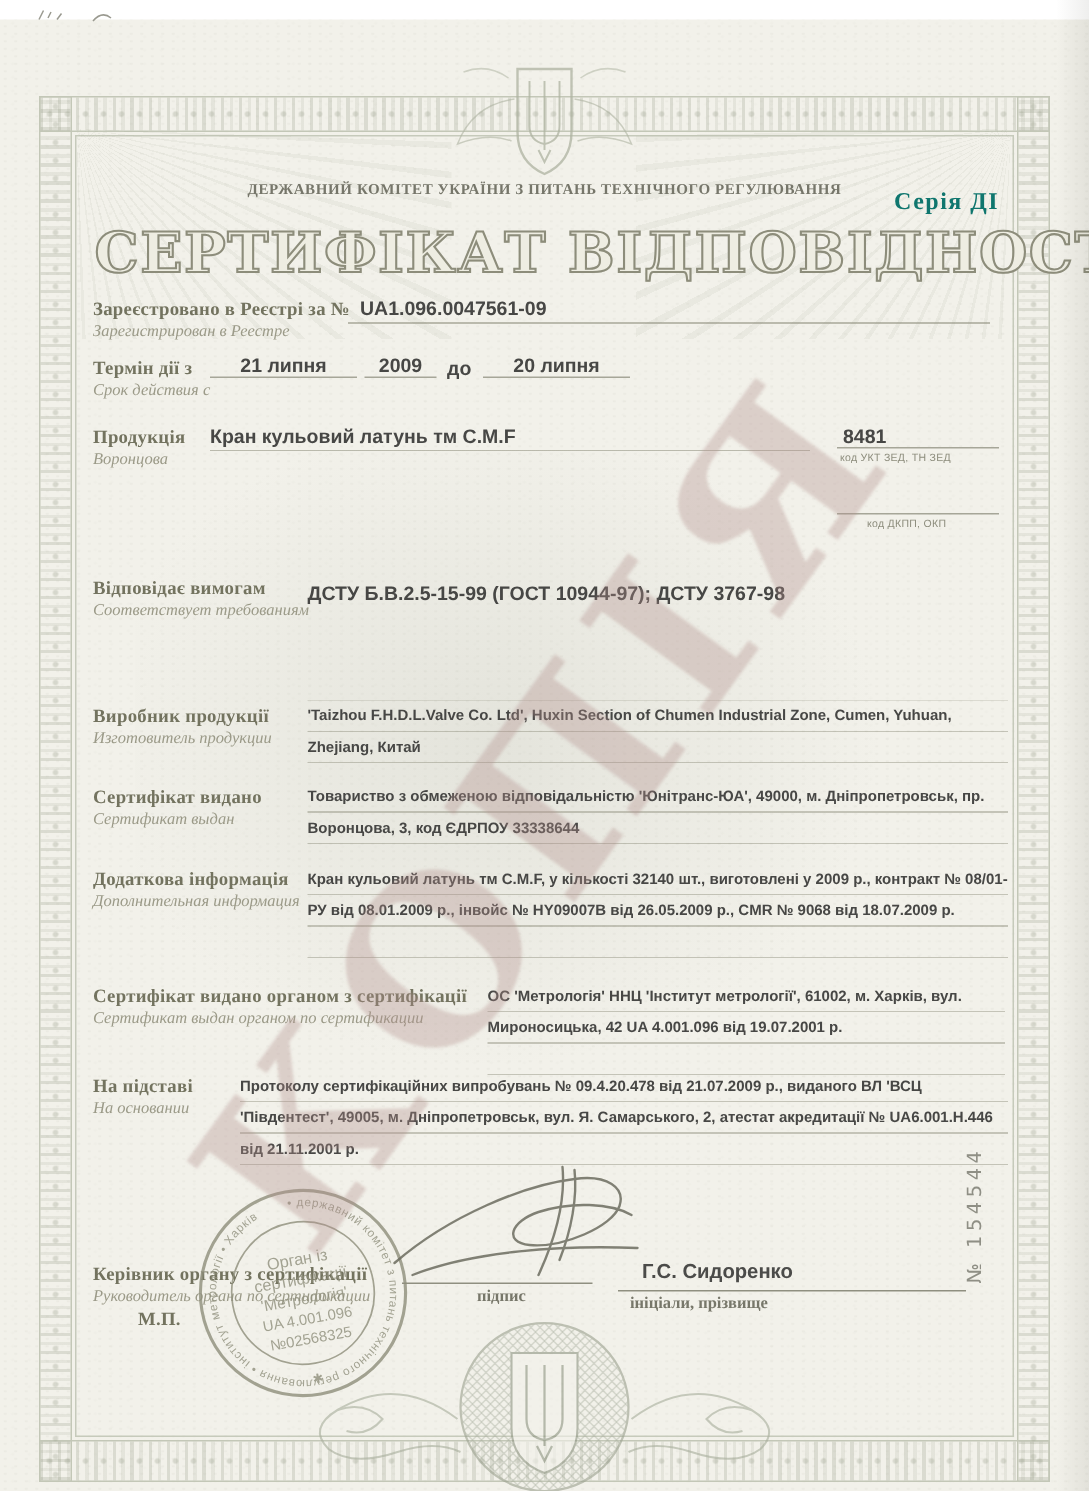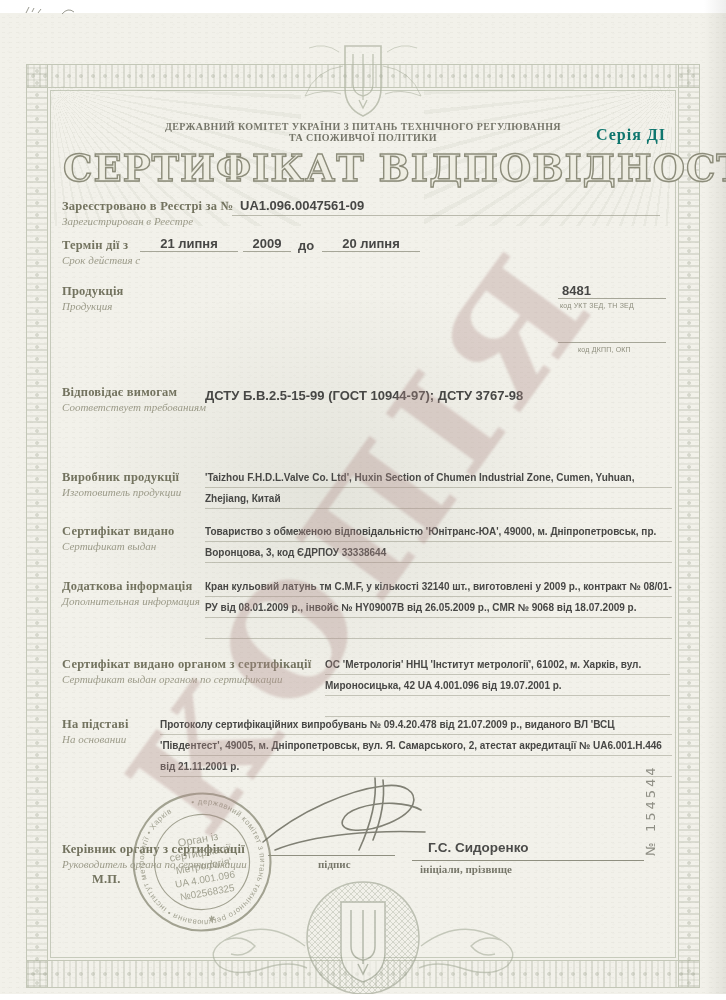--- a/index.html
+++ b/index.html
@@ -86,37 +86,37 @@
         <path d="M64,64 L68,72 L72,64"></path>
       </g>
       <path d="M48,30 Q20,34 10,60 Q30,52 46,58" stroke-width="1" opacity=".8"></path>
       <path d="M88,30 Q116,34 126,60 Q106,52 90,58" stroke-width="1" opacity=".8"></path>
       <path d="M44,16 Q30,6 14,12" stroke-width="1" opacity=".7"></path>
       <path d="M92,16 Q106,6 122,12" stroke-width="1" opacity=".7"></path>
     </g>
   </svg>
 
   <div class="hline" style="top:121px;">ДЕРЖАВНИЙ КОМІТЕТ УКРАЇНИ З ПИТАНЬ ТЕХНІЧНОГО РЕГУЛЮВАННЯ</div>
-  <div class="hline" style="top:132px;">ТА СПОЖИВЧОЇ ПОЛІТИКИ</div>
   <div class="series">Серія ДІ</div>
   <div class="title">СЕРТИФІКАТ ВІДПОВІДНОСТІ</div>
 
   <div class="lab" style="left:62px;top:199px;">Зареєстровано в Реєстрі за №</div>
   <div class="lab-ru" style="left:62px;top:215px;">Зарегистрирован в Реестре</div>
   <div class="val v13 ruled13" style="left:232px;top:196px;width:428px;height:20px;text-indent:8px;">UA1.096.0047561-09</div>
 
   <div class="lab" style="left:62px;top:238px;">Термін дії з</div>
   <div class="lab-ru" style="left:62px;top:254px;">Срок действия с</div>
   <span class="seg" style="position:absolute;left:140px;top:236px;width:98px;">21 липня</span>
   <span class="seg" style="position:absolute;left:243px;top:236px;width:48px;">2009</span>
   <span class="val v13" style="left:298px;top:236px;">до</span>
   <span class="seg" style="position:absolute;left:322px;top:236px;width:98px;">20 липня</span>
 
   <div class="lab" style="left:62px;top:284px;">Продукція</div>
-  <div class="lab-ru" style="left:62px;top:300px;">Продукция</div>
+  <div class="lab-ru" style="left:62px;top:300px;">Воронцова</div>
+  <div class="val v13 ruled13" style="left:140px;top:281px;width:400px;height:20px;">Кран кульовий латунь тм C.M.F</div>
   <div class="val v13" style="left:562px;top:281px;">8481</div>
   <div style="position:absolute;left:558px;top:298px;width:108px;border-top:1px solid #a6a698;"></div>
   <div class="codecap" style="position:absolute;left:560px;top:302px;">код УКТ ЗЕД, ТН ЗЕД</div>
   <div style="position:absolute;left:558px;top:342px;width:108px;border-top:1px solid #a6a698;"></div>
   <div class="codecap" style="position:absolute;left:578px;top:346px;">код ДКПП, ОКП</div>
 
   <div class="lab" style="left:62px;top:385px;">Відповідає вимогам</div>
   <div class="lab-ru" style="left:62px;top:401px;">Соответствует требованиям</div>
   <div class="val v13" style="left:205px;top:386px;width:465px;">ДСТУ Б.В.2.5-15-99 (ГОСТ 10944-97); ДСТУ 3767-98</div>
 

